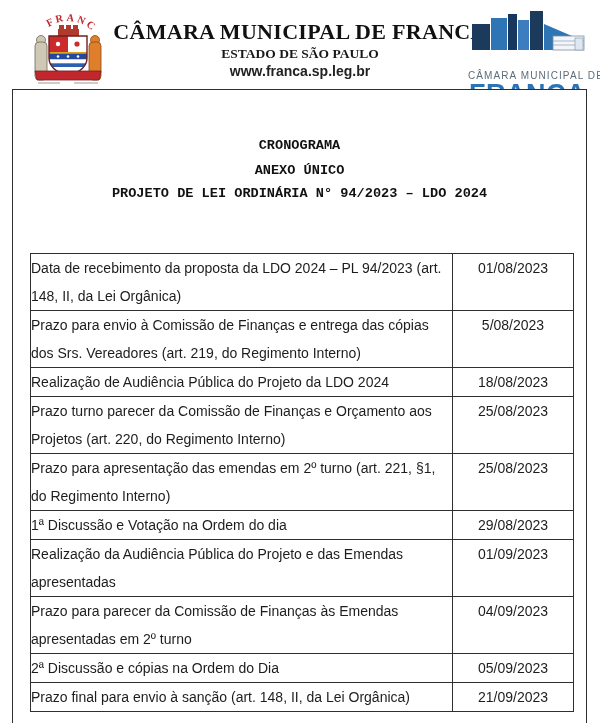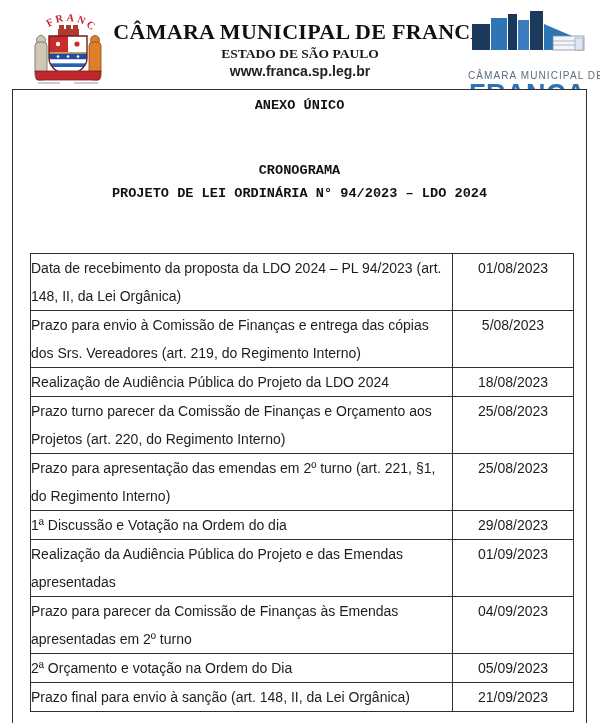--- a/index.html
+++ b/index.html
@@ -128,22 +128,22 @@
       <rect x="84" y="28" width="31" height="14" fill="#f2f6fb" stroke="#7d8fa3" stroke-width="0.8"></rect>
       <path d="M84 33 H115 M84 37 H115" stroke="#7d8fa3" stroke-width="0.6" fill="none"></path>
       <rect x="106" y="30" width="8" height="12" fill="#dfe8f2" stroke="#7d8fa3" stroke-width="0.6"></rect>
     </svg>
     <div class="logo-subtitle">CÂMARA MUNICIPAL DE</div>
     <div class="logo-wordmark">FRANCA</div>
   </div>
 </div>
 
 <div class="doc-box">
+  <div class="mono-title schedule-title">CRONOGRAMA</div>
   <div class="mono-title annex-title">ANEXO ÚNICO</div>
-  <div class="mono-title schedule-title">CRONOGRAMA</div>
   <div class="mono-title project-title">PROJETO DE LEI ORDINÁRIA N° 94/2023 – LDO 2024</div>
 
   <table class="sched">
     <tbody>
   <tr>
     <td class="desc-cell">Data de recebimento da proposta da LDO 2024 – PL 94/2023 (art. 148, II, da Lei Orgânica)</td>
     <td class="date-cell">01/08/2023</td>
   </tr>
 
   <tr>
@@ -175,21 +175,21 @@
     <td class="desc-cell">Realização da Audiência Pública do Projeto e das Emendas apresentadas</td>
     <td class="date-cell">01/09/2023</td>
   </tr>
 
   <tr>
     <td class="desc-cell">Prazo para parecer da Comissão de Finanças às Emendas apresentadas em 2º turno</td>
     <td class="date-cell">04/09/2023</td>
   </tr>
 
   <tr>
-    <td class="desc-cell">2ª Orçamento e votação na Ordem do Dia</td>
+    <td class="desc-cell">2ª Discussão e cópias na Ordem do Dia</td>
     <td class="date-cell">05/09/2023</td>
   </tr>
 
   <tr>
     <td class="desc-cell">Prazo final para envio à sanção (art. 148, II, da Lei Orgânica)</td>
     <td class="date-cell">21/09/2023</td>
   </tr>
 </tbody>
   </table>
 </div>

